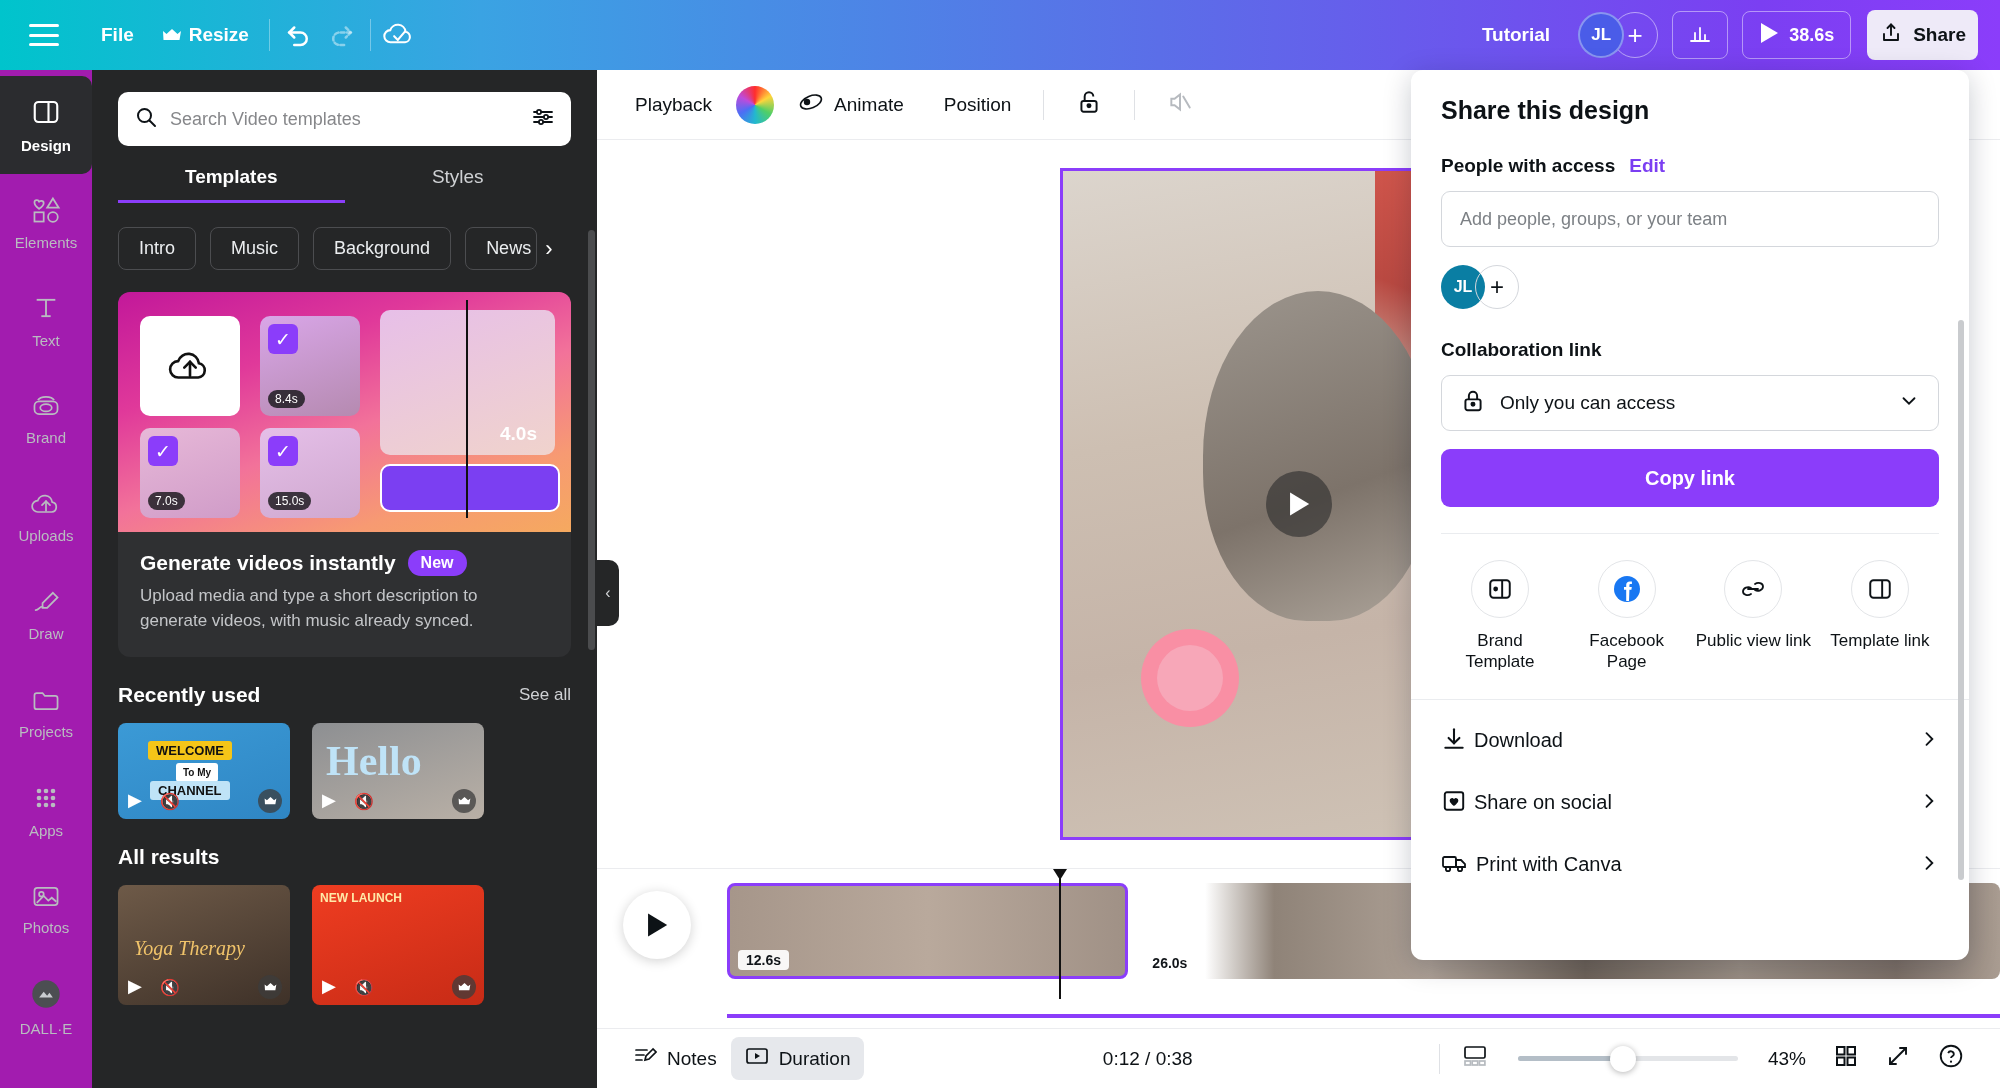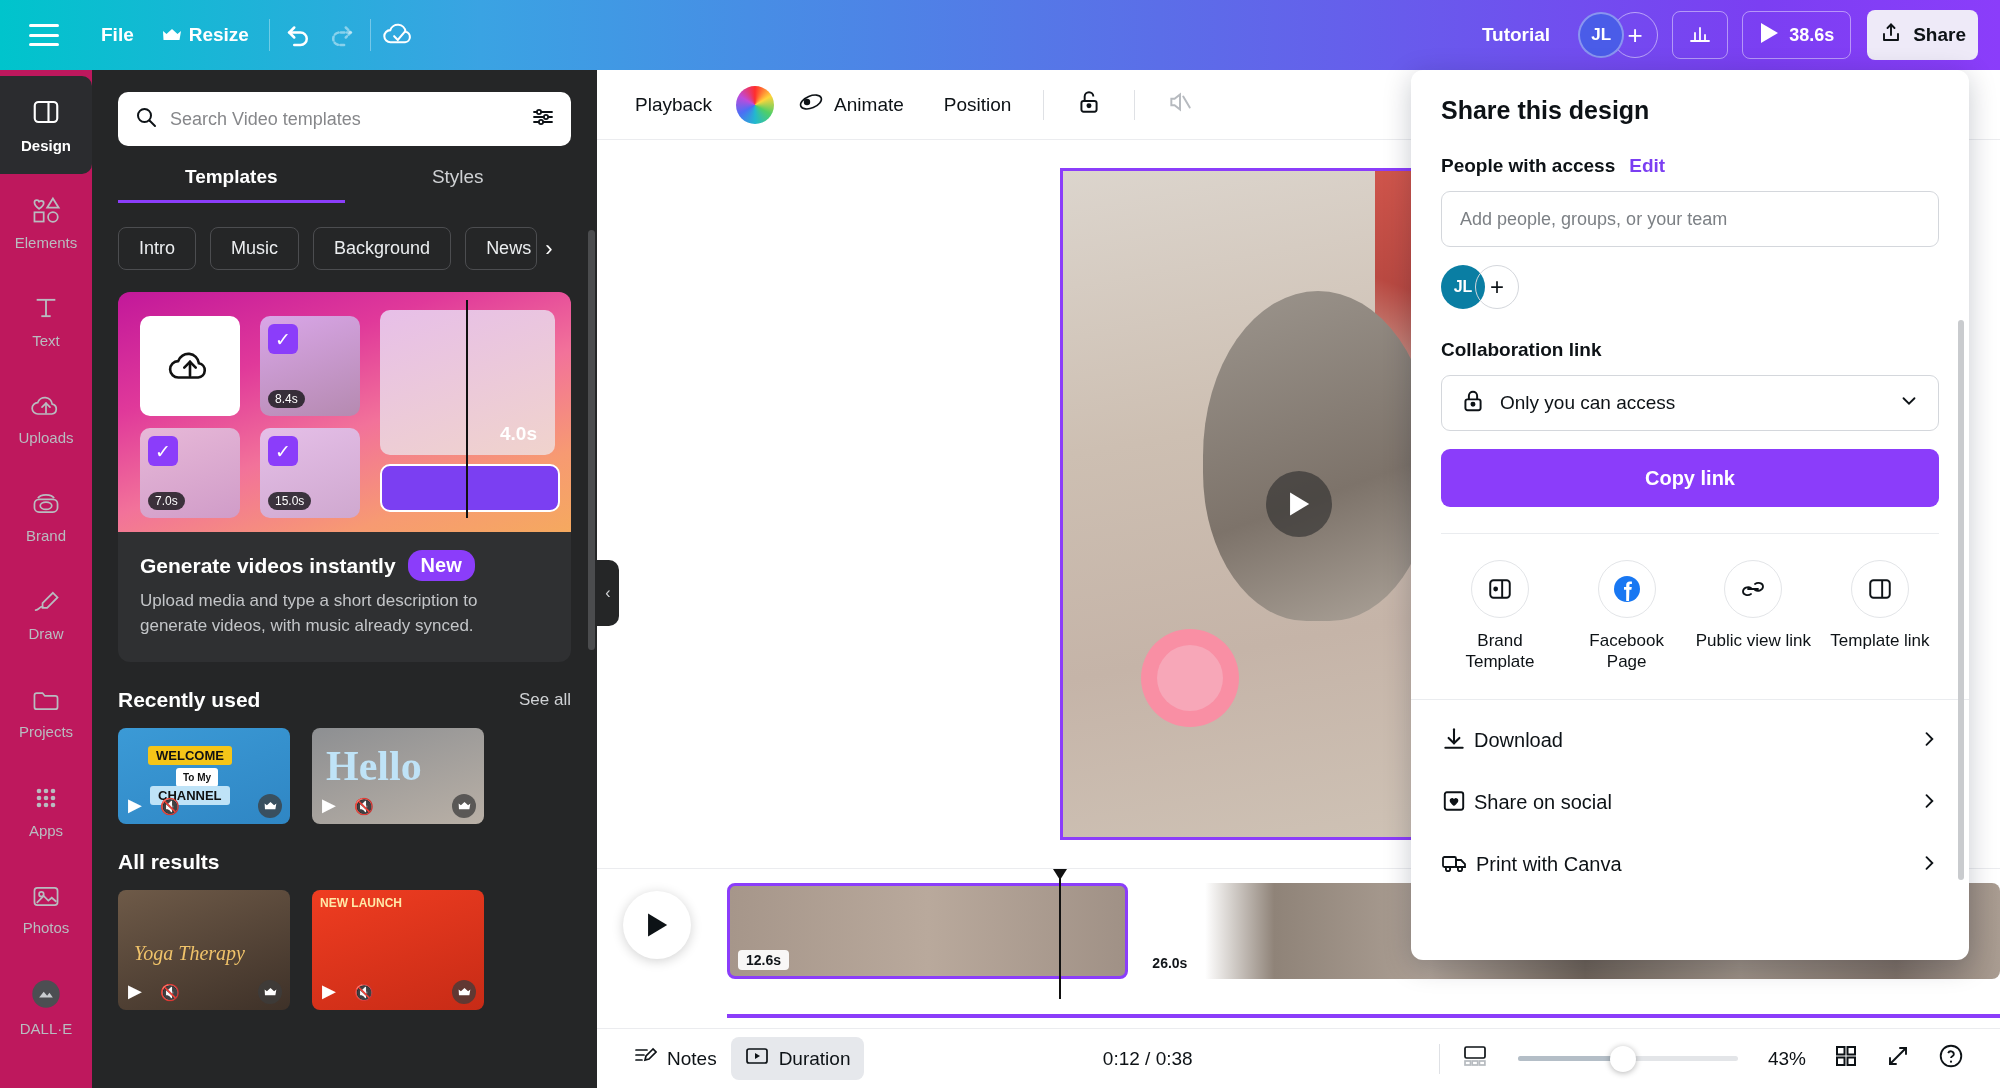--- a/index.html
+++ b/index.html
@@ -42,21 +42,21 @@
   }
   .share-btn {
     height: 50px; background: #eeeaf8; color: #0d1216; border-radius: 8px;
     display:flex; align-items:center; gap: 10px; padding: 0 12px; margin-left: 16px; margin-right: 22px;
     font-size: 19px; font-weight: 700; cursor: pointer;
   }
 
   
   .rail {
     position: absolute; left: 0; top: 70px; width: 92px; height: 1018px;
-    background: #be185d; display: flex; flex-direction: column; align-items: center; padding-top: 6px; z-index: 30;
+    background: #a21caf; display: flex; flex-direction: column; align-items: center; padding-top: 6px; z-index: 30;
   }
   .rail-item {
     width: 92px; height: 98px; display:flex; flex-direction: column; align-items:center; justify-content:center;
     gap: 7px; color: #b9bcc0; cursor:pointer;
   }
   .rail-item span { font-size: 15px; }
   .rail-item.active { background: #2b2c2f; color: #fff; border-radius: 0 10px 10px 0; }
   .rail-item.active span { font-weight: 600; }
 
   
@@ -84,21 +84,21 @@
   }
   .chip-arrow { color:#fff; font-size: 22px; display:flex; align-items:center; margin-left:-6px; cursor:pointer; }
 
   .promo { margin: 22px 26px 0 26px; border-radius: 12px; overflow:hidden; background:#2f3032; cursor:pointer; }
   .promo-img { height: 240px; background: linear-gradient(160deg,#c2189a 0%,#e0399a 30%,#f2729a 55%,#f79a72 80%,#f5a95f 100%); position: relative; }
   .pm-card { position:absolute; border-radius: 10px; overflow:hidden; }
   .pm-check { position:absolute; left:8px; top:8px; width:30px; height:30px; background:#8b3dfa; border-radius:6px; display:flex; align-items:center; justify-content:center; color:#fff; font-size:19px; }
   .pm-dur { position:absolute; left:8px; bottom:8px; background:rgba(20,20,22,.8); color:#fff; font-size:12px; padding:2px 7px; border-radius:10px; }
   .promo-body { padding: 18px 22px 24px 22px; }
   .promo-title { color:#fff; font-size:21px; font-weight:700; display:flex; align-items:center; gap:12px; }
-  .badge-new { background:#8b3dfa; color:#fff; font-size:20px; font-weight:700; padding: 4px 13px; border-radius:14px; }
+  .badge-new { background:#8b3dfa; color:#fff; font-size:16px; font-weight:700; padding: 4px 13px; border-radius:14px; }
   .promo-sub { color:#c3c5c8; font-size:17px; line-height:1.45; margin-top:8px; }
 
   .sec-head { display:flex; align-items:center; justify-content:space-between; padding: 26px 26px 0 26px; }
   .sec-title { color:#fff; font-size:21px; font-weight:700; }
   .sec-link { color:#cfd1d4; font-size:17px; cursor:pointer; }
   .thumbs { display:flex; gap: 22px; padding: 16px 26px 0 26px; }
   .thumb { width: 172px; height: 96px; border-radius: 8px; position:relative; overflow:hidden; cursor:pointer; }
   .thumb .play { position:absolute; left:10px; bottom:8px; color:#fff; font-size:18px; }
   .thumb .mute { position:absolute; left:42px; bottom:8px; color:#fff; font-size:16px; }
   .thumb .crownbadge { position:absolute; right:8px; bottom:6px; width:24px; height:24px; border-radius:50%; background:rgba(60,60,60,.75); display:flex; align-items:center; justify-content:center; }
@@ -289,37 +289,37 @@
         <svg width="28" height="28" viewBox="0 0 24 24" fill="none" stroke="#b9bcc0" stroke-width="1.6">
             <line x1="4" y1="5" x2="20" y2="5"></line>
             <line x1="12" y1="5" x2="12" y2="19"></line>
             <line x1="8" y1="19" x2="16" y2="19"></line>
           </svg>
       </span>
       <span>Text</span>
     </div>
     <div class="rail-item">
       <span>
+        <svg width="30" height="26" viewBox="0 0 26 22" fill="none" stroke="#b9bcc0" stroke-width="1.5">
+            <path d="M6 6c2-4 12-4 14 0"></path>
+            <rect x="3" y="7" width="20" height="11" rx="4"></rect>
+            <ellipse cx="13" cy="12.5" rx="5" ry="3.2"></ellipse>
+          </svg>
+      </span>
+      <span>Brand</span>
+    </div>
+    <div class="rail-item">
+      <span>
         <svg width="32" height="26" viewBox="0 0 28 22" fill="none" stroke="#b9bcc0" stroke-width="1.5" stroke-linecap="round">
             <path d="M7 18a5 5 0 01-.2-10A6.5 6.5 0 0119.4 9.3 4.4 4.4 0 0119 18z"></path>
             <polyline points="10.5,12 14,8.5 17.5,12"></polyline>
             <line x1="14" y1="8.5" x2="14" y2="17"></line>
           </svg>
       </span>
       <span>Uploads</span>
-    </div>
-    <div class="rail-item">
-      <span>
-        <svg width="30" height="26" viewBox="0 0 26 22" fill="none" stroke="#b9bcc0" stroke-width="1.5">
-            <path d="M6 6c2-4 12-4 14 0"></path>
-            <rect x="3" y="7" width="20" height="11" rx="4"></rect>
-            <ellipse cx="13" cy="12.5" rx="5" ry="3.2"></ellipse>
-          </svg>
-      </span>
-      <span>Brand</span>
     </div>
     <div class="rail-item">
       <span>
         <svg width="30" height="26" viewBox="0 0 26 22" fill="none" stroke="#b9bcc0" stroke-width="1.5" stroke-linecap="round">
             <path d="M19 3l4 4-9 9H10v-4z"></path>
             <path d="M4 18c3 0 3-3 6-3"></path>
           </svg>
       </span>
       <span>Draw</span>
     </div>

